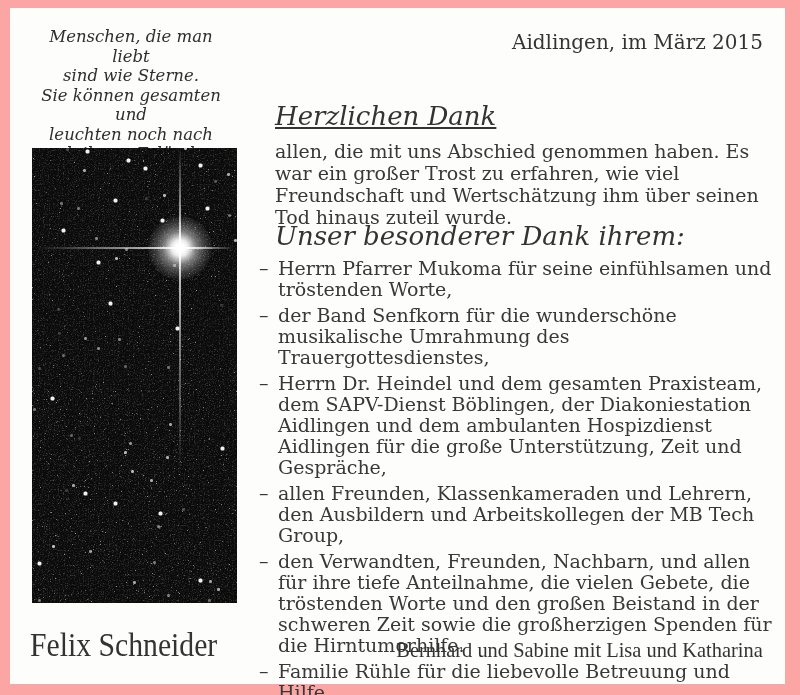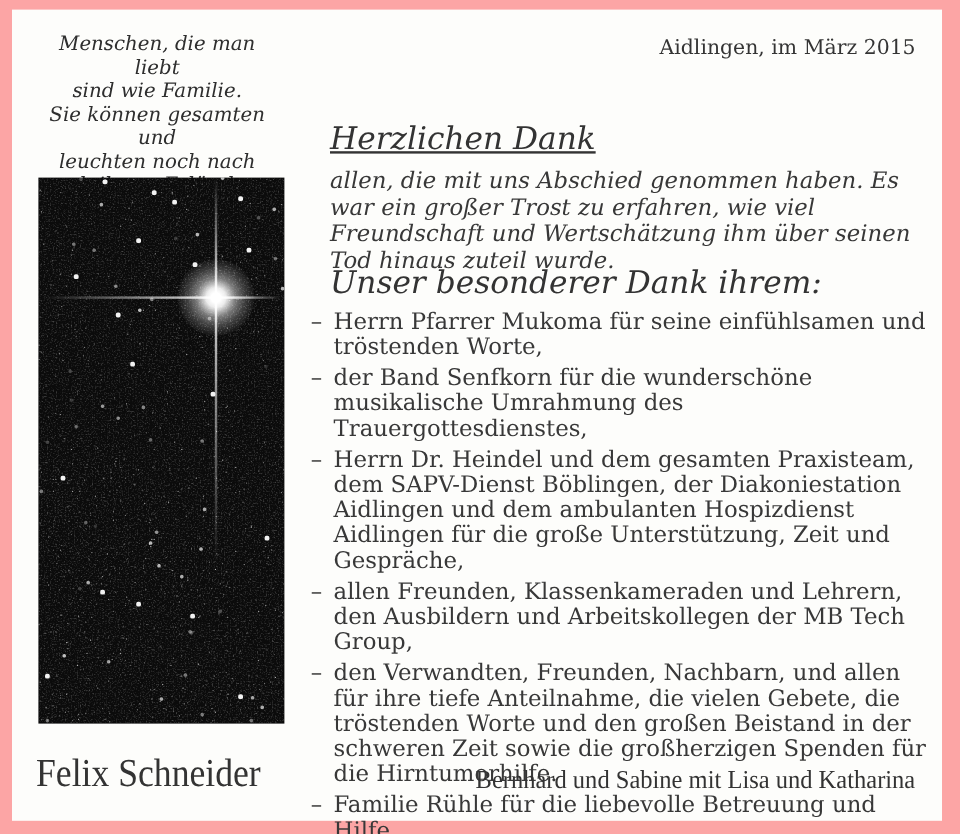--- a/index.html
+++ b/index.html
@@ -4,57 +4,57 @@
 <style>
   html,body{margin:0;padding:0;}
   body{width:800px;height:695px;overflow:hidden;background:#1d1b19;}
   .page{position:relative;width:800px;height:695px;background:#fca5a5;
         font-family:"DejaVu Serif",serif;color:#3a3a3a;}
   .sheet{position:absolute;left:10px;top:8px;width:775px;height:676px;background:#fdfdfb;}
 
   .poem{position:absolute;left:28px;top:27px;width:206px;text-align:center;
         font-style:italic;font-size:16.5px;line-height:19.5px;color:#2e2e2e;}
 
-  .dateline{position:absolute;top:30px;right:37px;font-size:17px;color:#343434;}
+  .dateline{position:absolute;top:30px;right:37px;font-size:20px;color:#343434;}
 
   .photo{position:absolute;left:32px;top:148px;width:205px;height:455px;
          background:#0b0b0b;overflow:hidden;}
   .stars-dot{position:absolute;left:0;top:0;width:1px;height:1px;border-radius:50%;background:transparent;}
   .spike-v{position:absolute;left:147px;top:0;width:2px;height:330px;
            background:linear-gradient(to bottom,rgba(255,255,255,0),rgba(255,255,255,.75) 24%,#fff 30%,rgba(255,255,255,.75) 37%,rgba(255,255,255,0) 98%);}
   .spike-h{position:absolute;left:4px;top:99px;width:198px;height:2px;
            background:linear-gradient(to right,rgba(255,255,255,0),rgba(255,255,255,.8) 66%,#fff 73%,rgba(255,255,255,.8) 80%,rgba(255,255,255,0));}
   .halo{position:absolute;left:116px;top:68px;width:64px;height:64px;border-radius:50%;
         background:radial-gradient(circle,#ffffff 0 9%,rgba(255,255,255,.92) 18%,rgba(255,255,255,.45) 36%,rgba(255,255,255,.22) 52%,rgba(255,255,255,.08) 66%,rgba(255,255,255,0) 75%);}
   .grain{position:absolute;left:0;top:0;opacity:.5;}
 
   .main-heading{position:absolute;left:275px;top:100px;font-style:italic;font-size:26px;
                 line-height:32px;color:#333;text-decoration:underline;}
-  .intro{position:absolute;left:275px;top:140px;width:498px;font-size:19px;line-height:22px;color:#383838;font-style:italic;}
+  .intro{position:absolute;left:275px;top:140px;width:498px;font-size:19px;line-height:22px;color:#383838;}
   .subheading{position:absolute;left:275px;top:220px;font-style:italic;font-size:26px;
               line-height:32px;color:#333;}
   .thanks{position:absolute;left:258px;top:258px;width:518px;margin:0;padding:0;
           list-style:none;font-size:19px;line-height:21px;color:#383838;}
   .thanks li{position:relative;padding-left:20px;margin:0 0 5px 0;}
   .thanks li::before{content:"–";position:absolute;left:1px;top:0;}
 
   .deceased-name{position:absolute;left:30px;top:627px;font-family:"Liberation Serif",serif;
                  font-size:33px;color:#333;transform:scaleX(.9);transform-origin:left top;white-space:nowrap;}
   .family-line{position:absolute;right:37px;top:638px;font-family:"Liberation Serif",serif;
                font-size:21.5px;color:#333;transform:scaleX(.95);transform-origin:right top;white-space:nowrap;}
 </style>
 </head>
 <body>
 
 <div class="page">
   <div class="sheet"></div>
 
   <div class="poem">
     <div>Menschen, die man liebt</div>
-    <div>sind wie Familie.</div>
+    <div>sind wie Sterne.</div>
     <div>Sie können gesamten und</div>
     <div>leuchten noch nach</div>
     <div>nach ihrem Erlöschen.</div>
   </div>
 
   <div class="dateline">Aidlingen, im März 2015</div>
 
   <div class="photo">
     <svg class="grain" width="205" height="455" xmlns="http://www.w3.org/2000/svg">
       <filter id="g">

